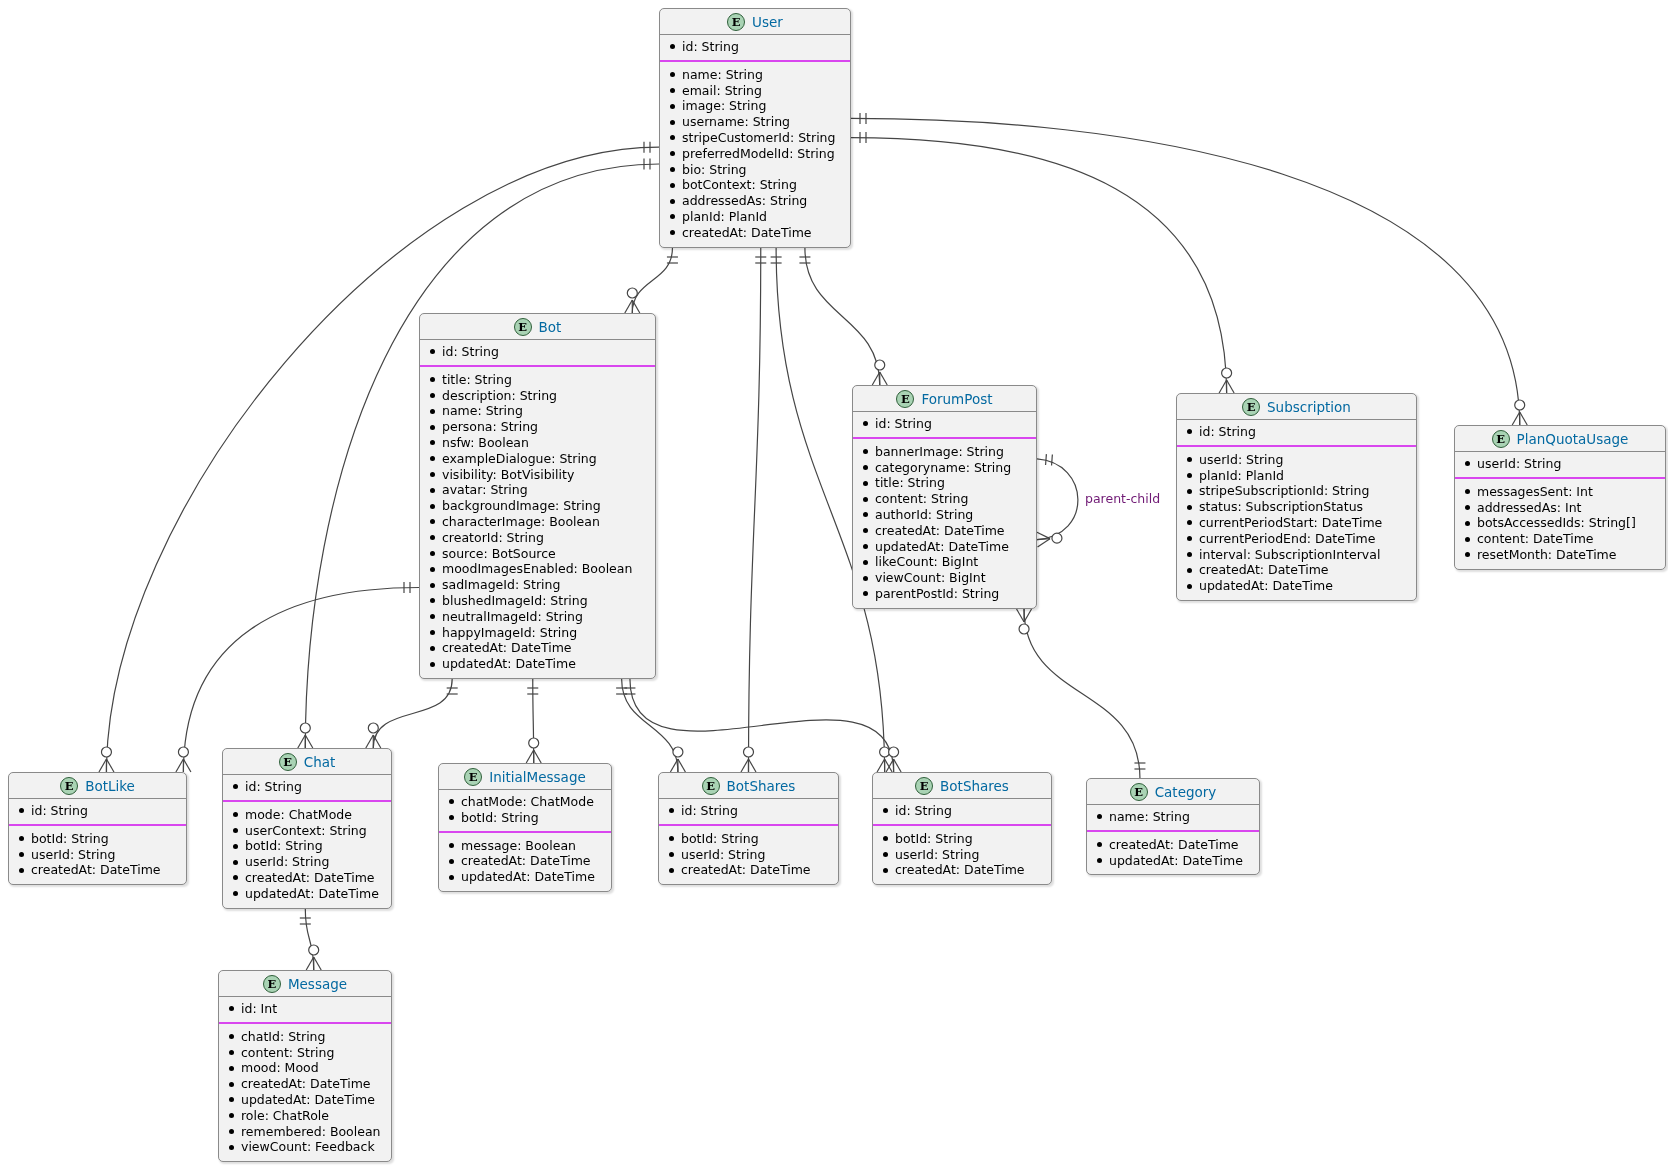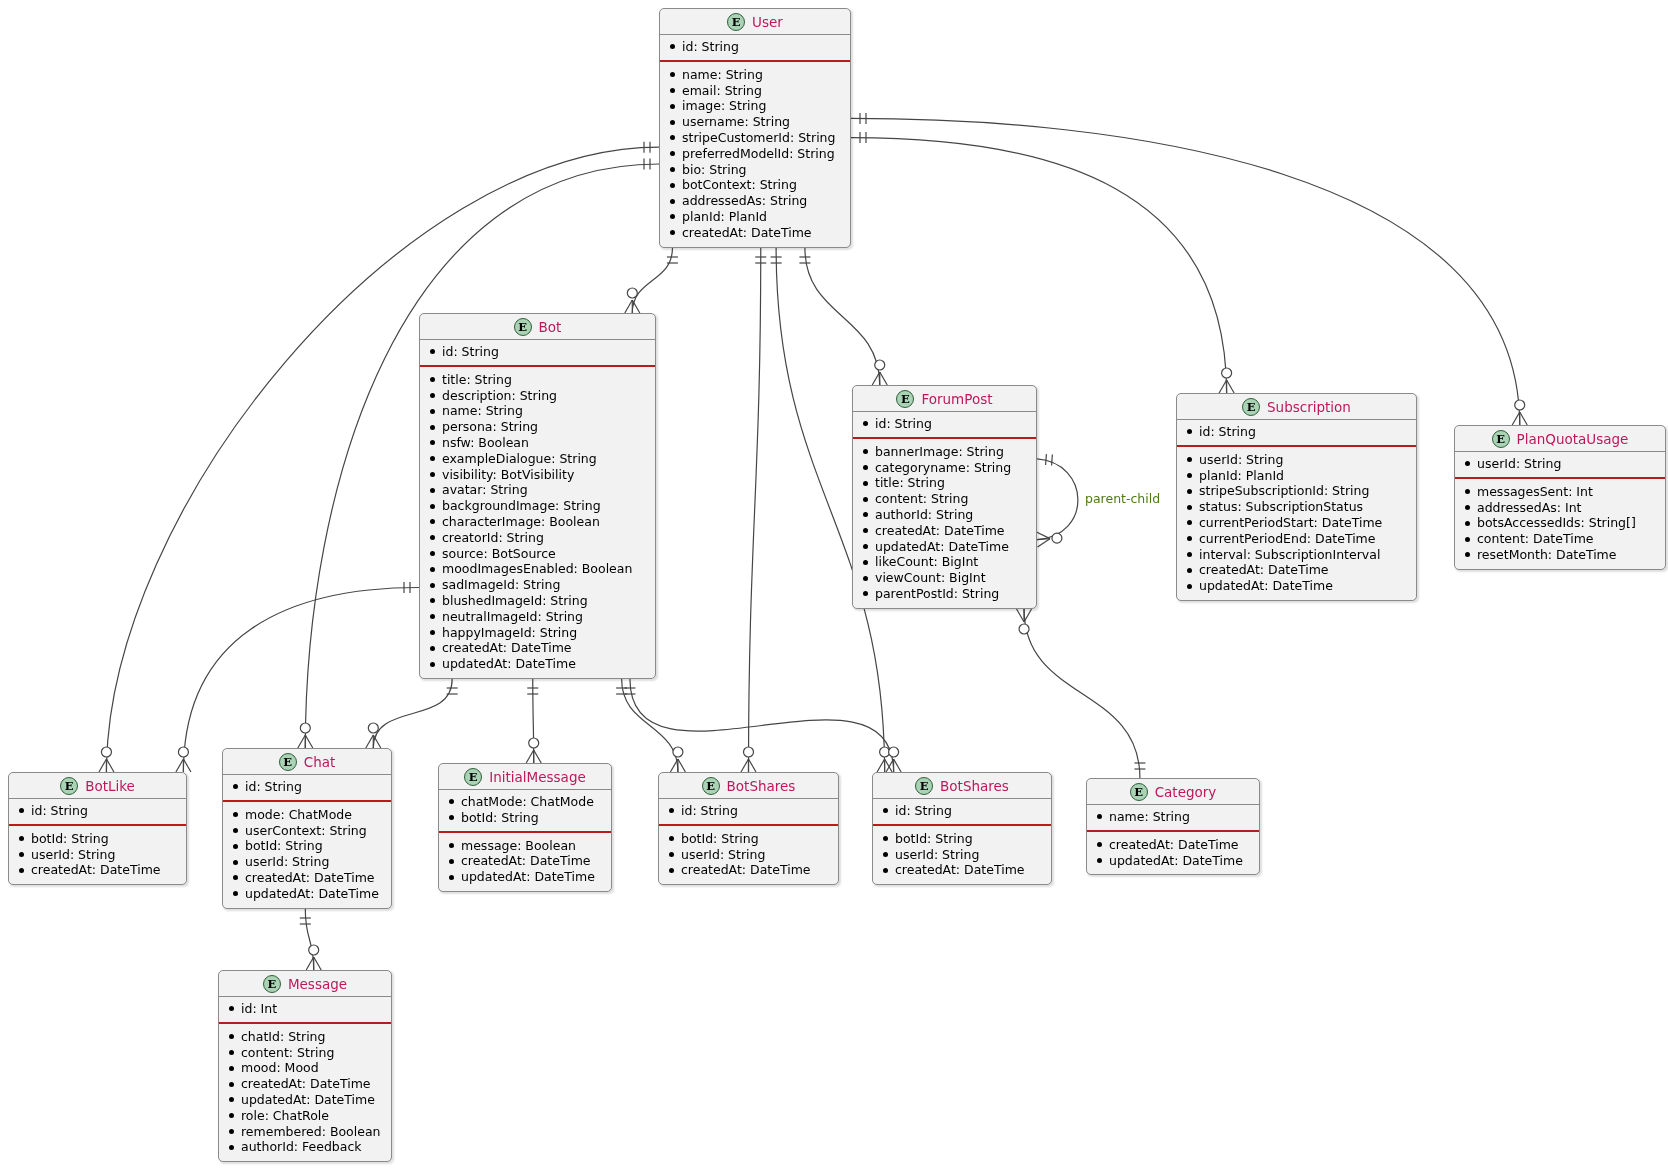--- a/index.html
+++ b/index.html
@@ -7,27 +7,27 @@
           font-family:"DejaVu Sans","Liberation Sans",sans-serif;}
   #edges{position:absolute;left:0;top:0;}
   .entity{position:absolute;background:#f2f2f2;border:1px solid #8a8a8a;border-radius:5px;
           box-shadow:1.5px 1.5px 2px rgba(0,0,0,.13);}
   .e-title{display:flex;align-items:center;justify-content:center;gap:7px;
            padding:4px 6px 3px 6px;border-bottom:1px solid #8a8a8a;}
   .e-badge{width:18px;height:18px;border-radius:50%;background:var(--badge-fill);
            border:1px solid var(--badge-border);display:flex;align-items:center;justify-content:center;
            font-family:"DejaVu Serif","Liberation Serif",serif;font-weight:bold;font-size:11.5px;
            color:#000;flex:none;box-sizing:border-box;}
-  .e-name{font-size:13.5px;color:#be185d;white-space:nowrap;}
-  .e-keys{padding:4px 8px 5px 10px;border-bottom:2px solid #b91c1c;}
+  .e-name{font-size:13.5px;color:#0369a1;white-space:nowrap;}
+  .e-keys{padding:4px 8px 5px 10px;border-bottom:2px solid #d946ef;}
   .e-fields{padding:5px 8px 6px 10px;}
   .e-row{display:flex;align-items:center;gap:7px;line-height:15.8px;font-size:12.5px;
          color:#000;white-space:nowrap;}
   .dot{width:5px;height:5px;border-radius:50%;background:#000;flex:none;}
-  #selfLabel{position:absolute;left:1085px;top:491px;font-size:12.5px;color:#4d7c0f;white-space:nowrap;}
+  #selfLabel{position:absolute;left:1085px;top:491px;font-size:12.5px;color:#701a75;white-space:nowrap;}
 </style>
 </head>
 <body>
 
 <div id="canvas">
   <svg id="edges" width="1668" height="1170">
       <g>
         <path d="M 672.44 248 C 672.44 282.37781943346613, 632.3 278.62218056653387, 632.3 313" fill="none" stroke="#454545" stroke-width="1.2"></path>
         <line x1="677.94" y1="257" x2="666.94" y2="257" stroke="#454545" stroke-width="1.2"></line>
         <line x1="677.94" y1="263" x2="666.94" y2="263" stroke="#454545" stroke-width="1.2"></line>
@@ -662,19 +662,19 @@
           <div class="e-row">
             <span class="dot"></span>
             <span>role: ChatRole</span>
           </div>
           <div class="e-row">
             <span class="dot"></span>
             <span>remembered: Boolean</span>
           </div>
           <div class="e-row">
             <span class="dot"></span>
-            <span>authorId: Feedback</span>
+            <span>viewCount: Feedback</span>
           </div>
         </div>
       </div>
     </div>
   <div id="selfLabel">parent-child</div>
 </div>
 
 </body></html>

